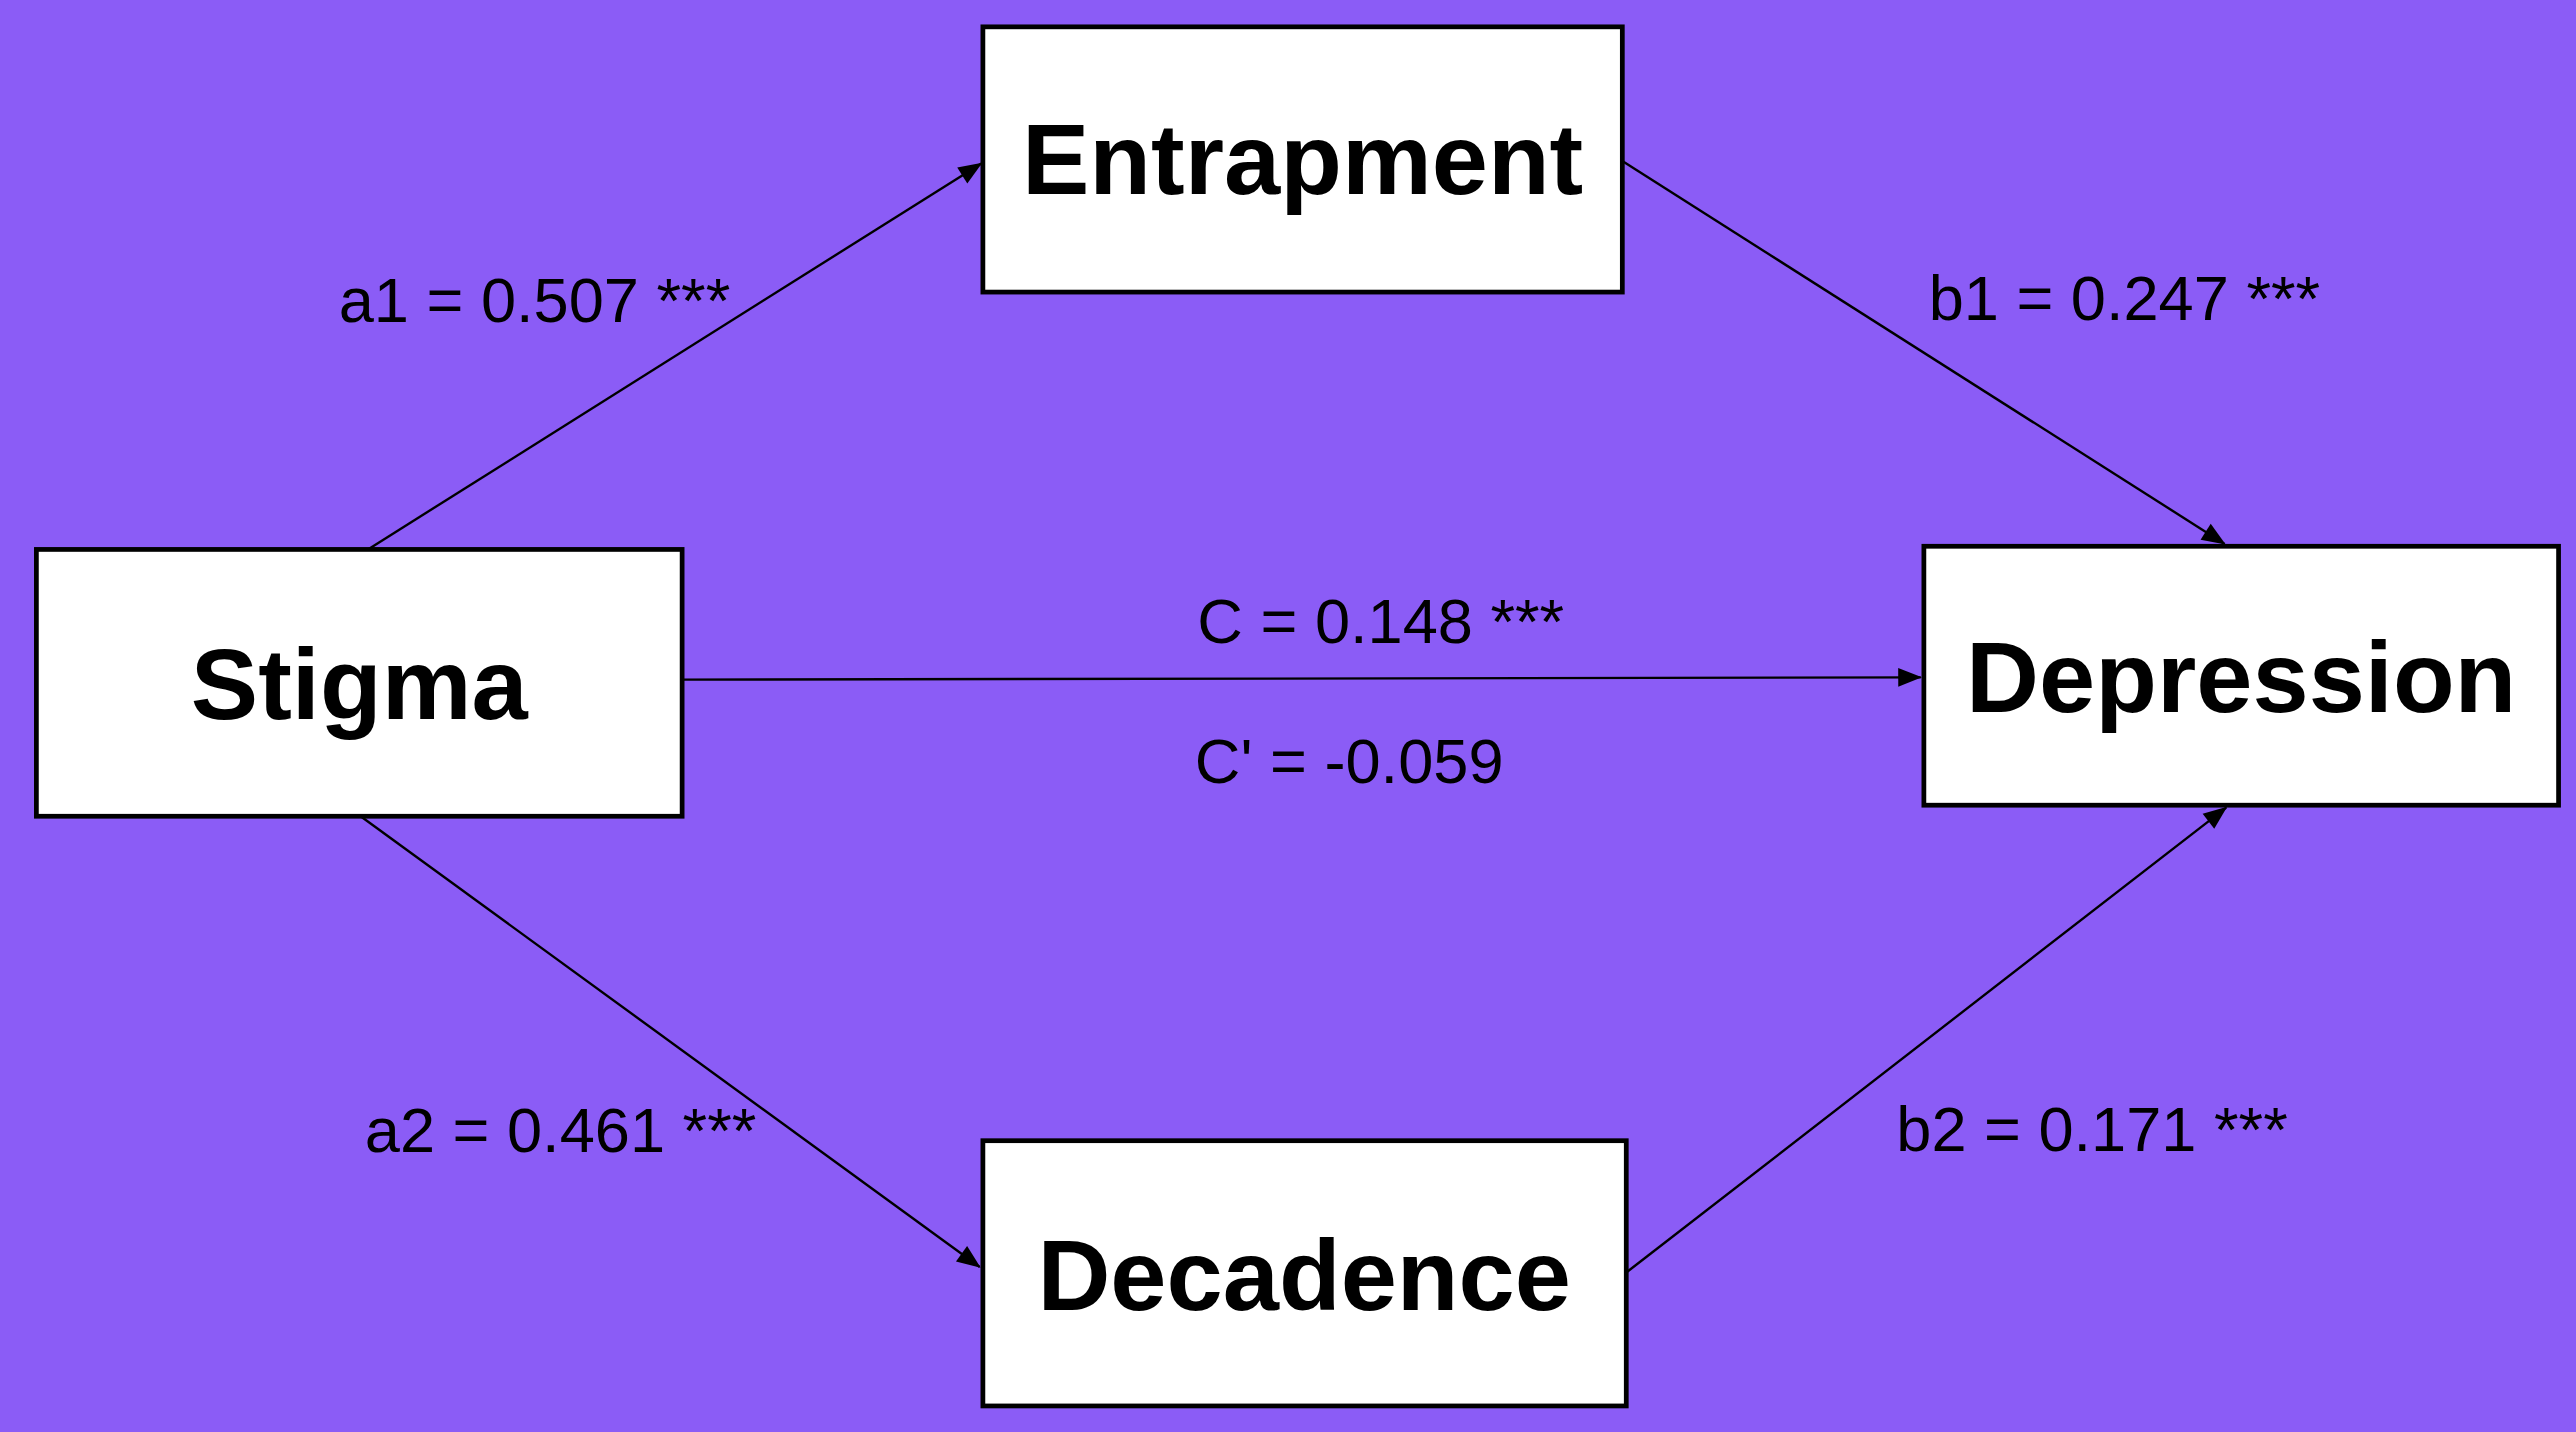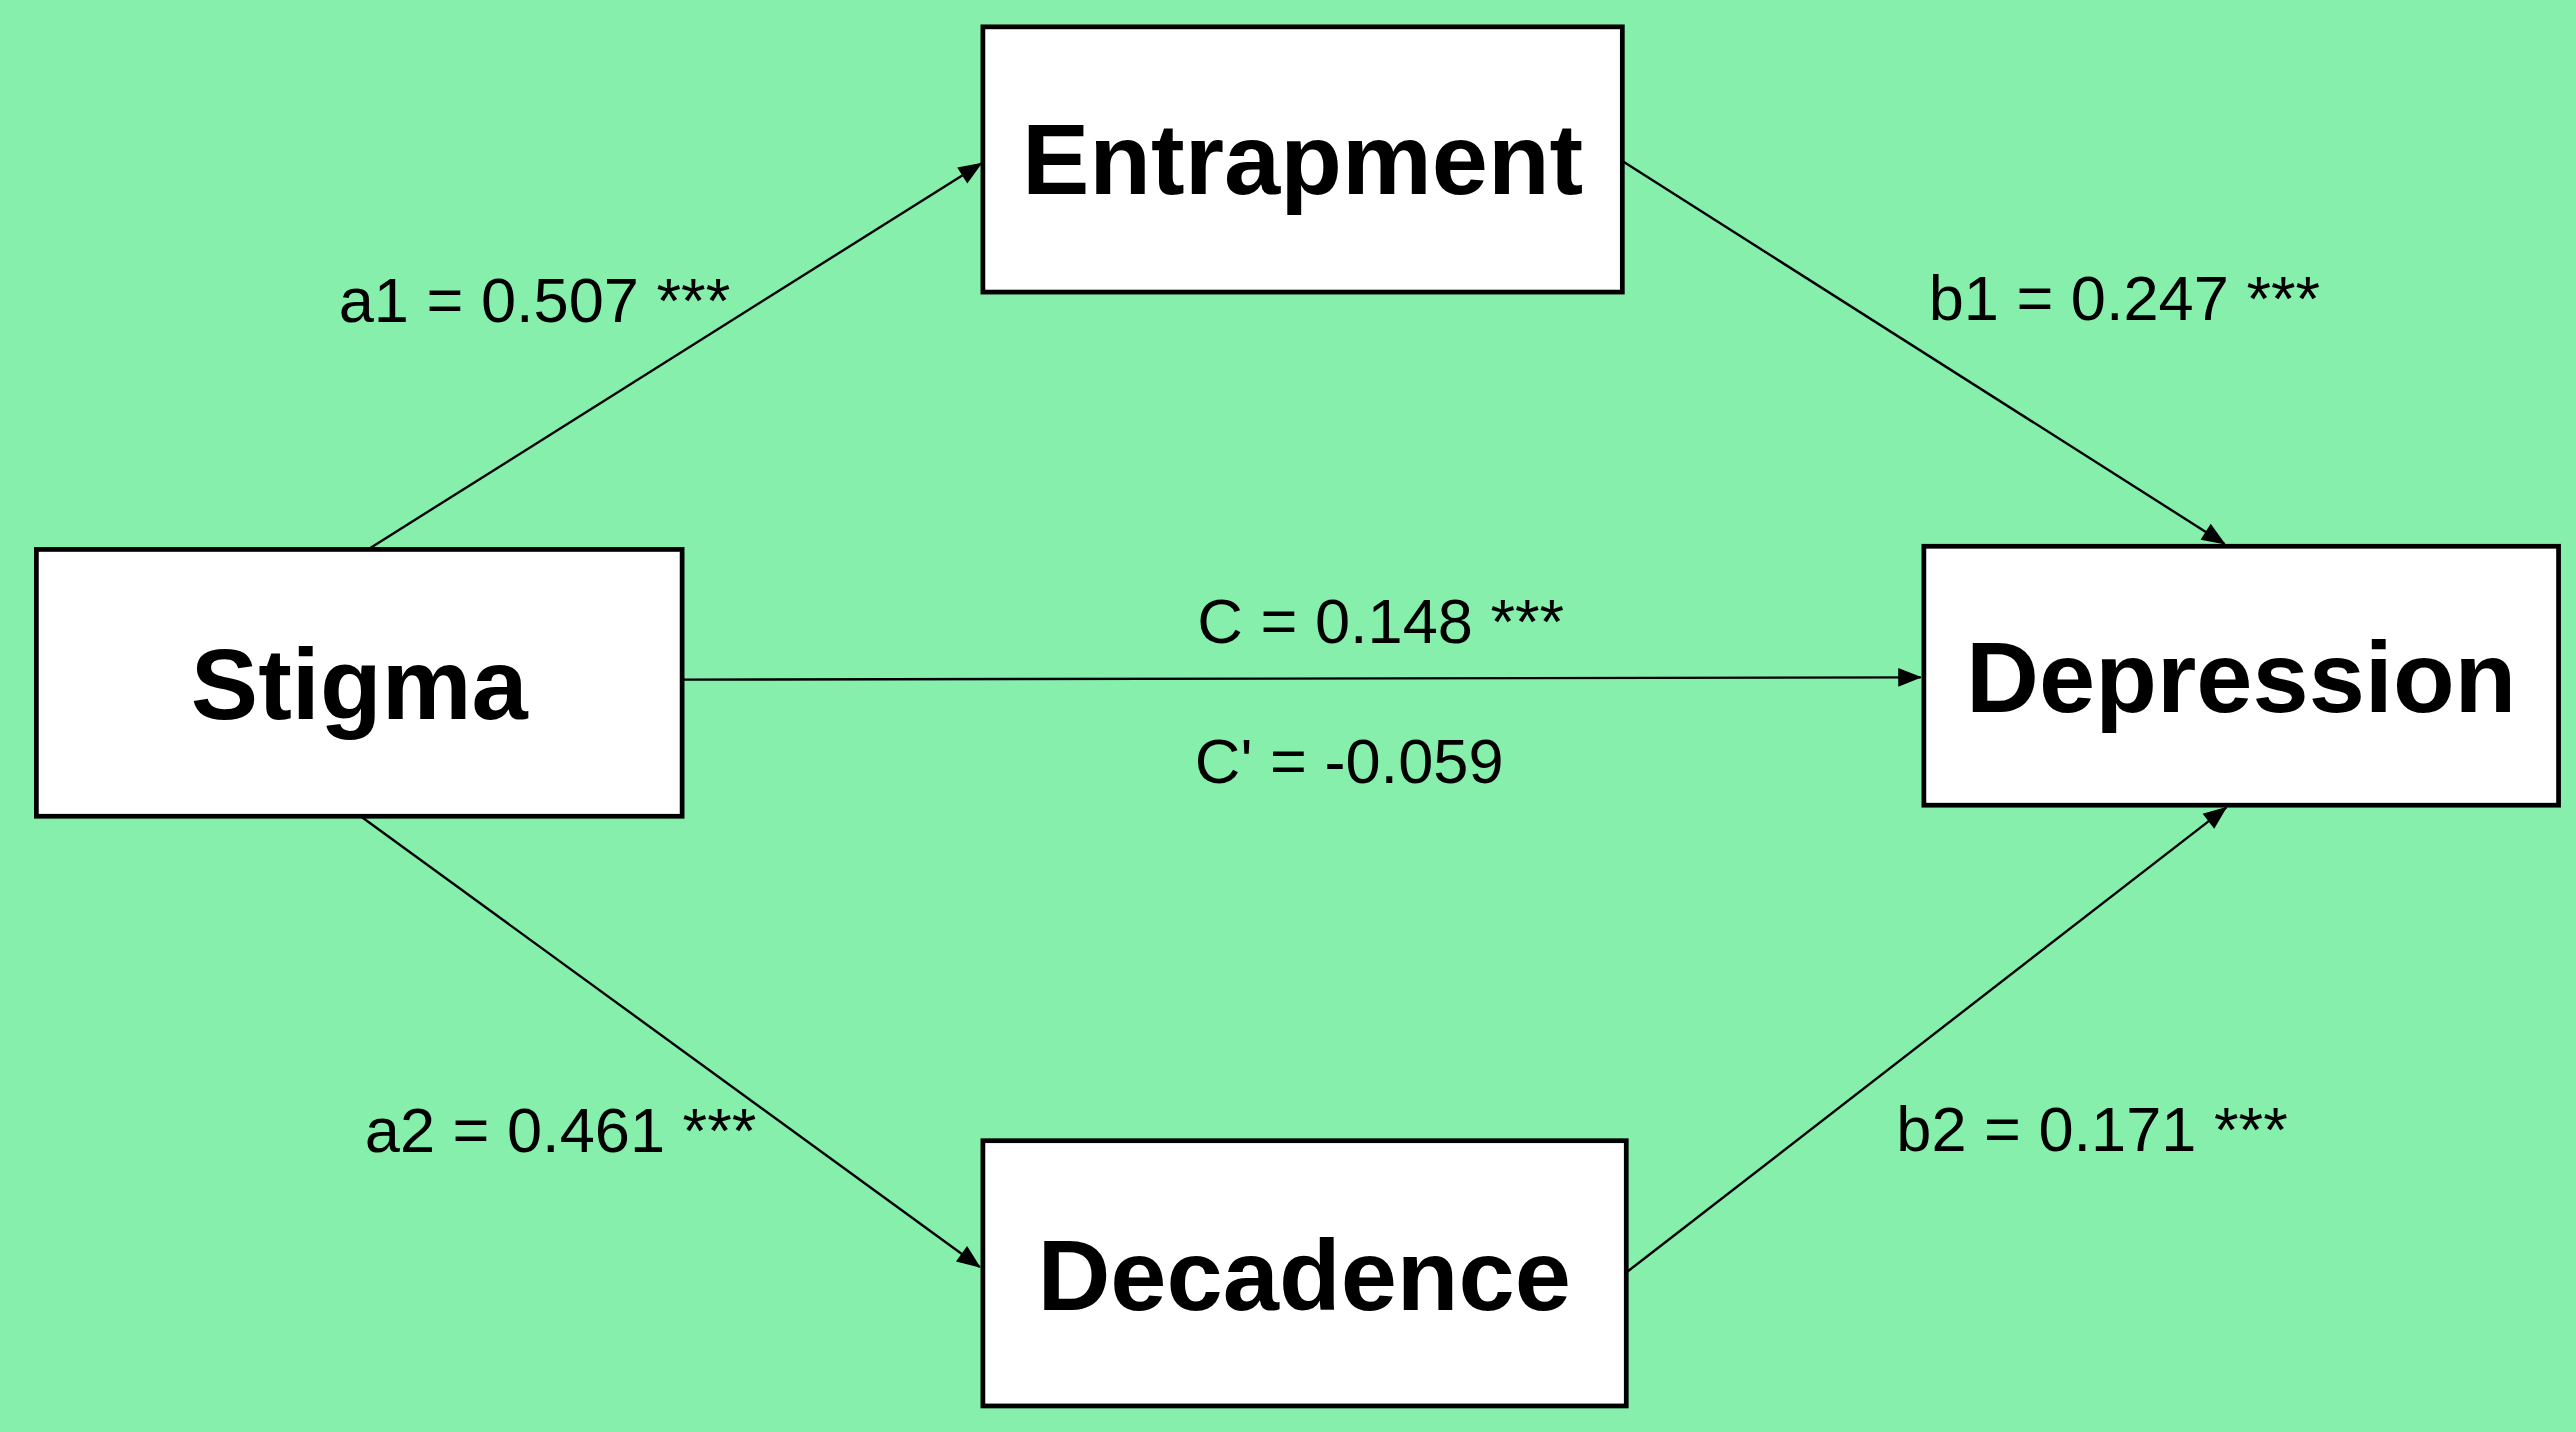--- a/index.html
+++ b/index.html
@@ -4,21 +4,21 @@
 <style>
   html, body {
     margin: 0;
     padding: 0;
     background: #ffffff;
   }
   .canvas {
     position: relative;
     width: 2576px;
     height: 1432px;
-    background: #86efac;
+    background: #8b5cf6;
     overflow: hidden;
   }
   svg {
     display: block;
   }
   svg text {
     font-family: "Liberation Sans", sans-serif;
     fill: #000000;
   }
   .node-label {

